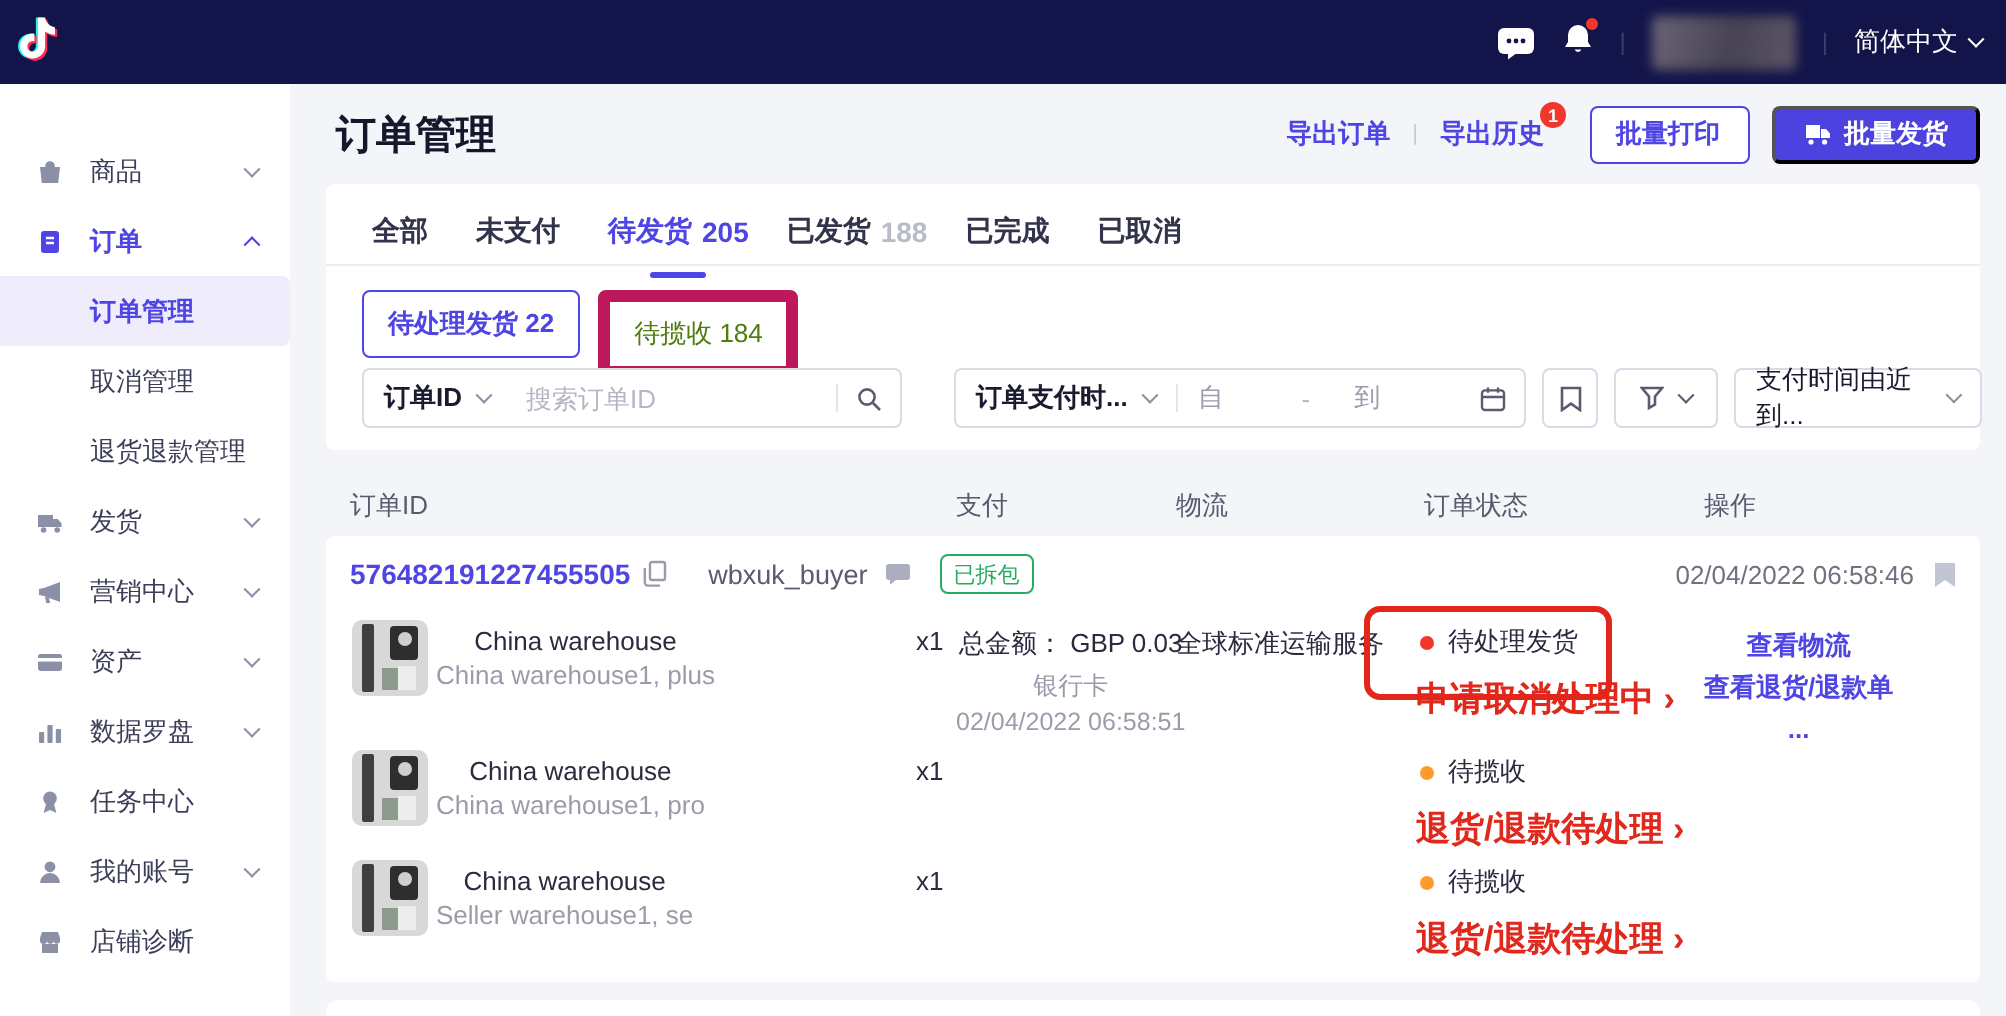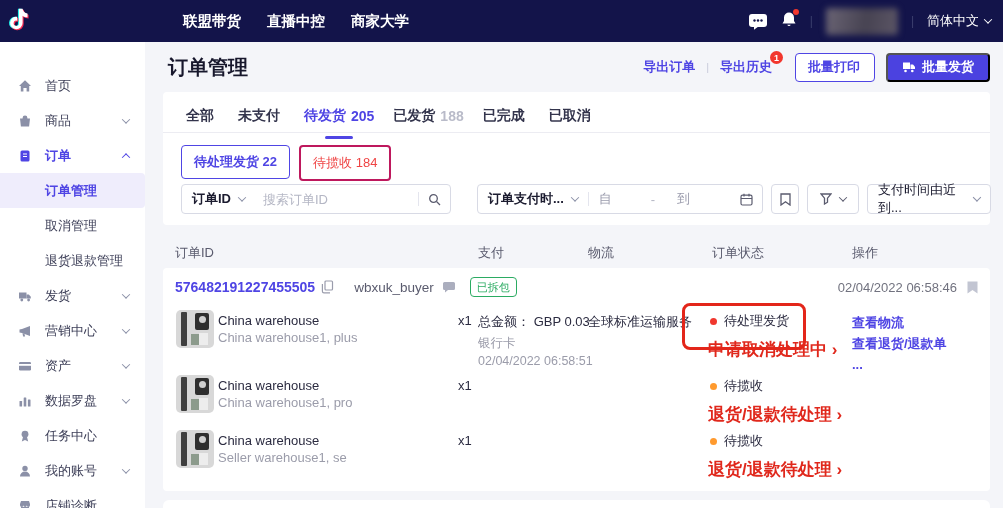--- a/index.html
+++ b/index.html
@@ -62,21 +62,21 @@
   .tab { position:relative; height:33px; display:flex; align-items:center; gap:5px; font-size:14px; font-weight:600; color:#33344C; cursor:pointer; }
   .tab .cnt { font-weight:600; }
   .tab.active { color:#4F45E4; }
   .tab.muted-count .cnt { color:#B9BBC9; }
   .tab.active::after { content:""; position:absolute; left:50%; transform:translateX(-50%); bottom:-7px; width:28px; height:3px; border-radius:2px; background:#4F45E4; }
 
   
   .pills { position:absolute; left:18px; top:53px; display:flex; gap:9px; }
   .pill { height:27px; display:flex; align-items:center; padding:16px 12px; border-radius:4px; font-size:13px; cursor:pointer; }
   .pill.on { border:1px solid #4F45E4; color:#4F45E4; font-weight:700; }
-  .pill.off { border:2px solid #be185d; color:#ef4444; }
+  .pill.off { border:6px solid #be185d; color:#4d7c0f; }
 
   
   .frow { position:absolute; left:18px; top:92px; right:17px; height:30px; }
   .fbox { position:absolute; height:30px; border:1px solid #D8DAE5; border-radius:4px; background:#fff; display:flex; align-items:center; }
   .fb1 { left:0; width:270px; }
   .fb2 { left:296px; width:286px; }
   .fb-ic { left:590px; width:28px; justify-content:center; cursor:pointer; }
   .fb-funnel { left:626px; width:52px; justify-content:center; gap:8px; cursor:pointer; color:#5A5B6E; }
   .fb-sort { left:686px; width:124px; padding:0 10px; justify-content:space-between; cursor:pointer; }
   .fsel { display:flex; align-items:center; gap:8px; padding:0 10px; color:#1B1B2F; font-weight:600; cursor:pointer; }
@@ -97,21 +97,21 @@
   .order-card { left:18px; top:226px; width:827px; height:223px; }
   .group-head { position:absolute; left:0; top:0; right:0; height:38px; display:flex; align-items:center; padding:0 12px; }
   .oid { color:#4F45E4; font-weight:700; font-size:14px; cursor:pointer; }
   .copy-ic { margin-left:6px; display:flex; cursor:pointer; }
   .buyer { margin-left:20px; color:#5A5B6E; font-size:13.5px; }
   .chat-ic { margin-left:8px; display:flex; cursor:pointer; }
   .obadge { margin-left:14px; border:1px solid #2BAB62; color:#2BAB62; font-size:11px; border-radius:4px; padding:1.5px 6px; }
   .gh-right { margin-left:auto; display:flex; align-items:center; gap:10px; }
   .otime { color:#71727F; font-size:13px; }
 
-  .prow { position:absolute; left:0; right:0; height:62px; }
+  .prow { position:absolute; left:0; right:0; height:62px;text-align:center; }
   .r1 { top:40px; } .r2 { top:105px; } .r3 { top:160px; }
   .thumb { position:absolute; left:13px; top:2px; width:38px; height:38px; background:#D8D8D8; border-radius:5px; overflow:hidden; }
   .t-bar { position:absolute; left:5px; top:2px; width:6px; height:34px; background:#3F3F3F; border-radius:1px; }
   .t-spk { position:absolute; right:5px; top:3px; width:14px; height:17px; background:#2E2E2E; border-radius:2px; }
   .t-spk::after { content:""; position:absolute; left:3.5px; top:3px; width:7px; height:7px; border-radius:50%; background:#cfcfcf; }
   .t-green { position:absolute; left:15px; bottom:3px; width:9px; height:11px; background:#8C9B8C; }
   .t-white { position:absolute; right:6px; bottom:3px; width:9px; height:12px; background:#EDEDED; }
   .pinfo { position:absolute; left:55px; top:4px; }
   .pname { font-size:13px; color:#2B2B40; line-height:17px; }
   .pvar { font-size:13px; color:#9B9CAA; line-height:17px; }
@@ -142,25 +142,20 @@
   <header class="topbar">
     <div class="logo">
       <span>
         <svg width="22" height="25" viewBox="0 0 24 28">
           <path d="M16 2c.5 3 2.5 5 5.5 5.4v4.2c-2.2 0-4-.7-5.5-1.8v8.1a7 7 0 1 1-6-6.9v4.3a3 3 0 1 0 2 2.8V2z" fill="#25F4EE" transform="translate(-1.2,0)"></path>
           <path d="M16 2c.5 3 2.5 5 5.5 5.4v4.2c-2.2 0-4-.7-5.5-1.8v8.1a7 7 0 1 1-6-6.9v4.3a3 3 0 1 0 2 2.8V2z" fill="#FE2C55" transform="translate(1.2,1.2)"></path>
           <path d="M16 2c.5 3 2.5 5 5.5 5.4v4.2c-2.2 0-4-.7-5.5-1.8v8.1a7 7 0 1 1-6-6.9v4.3a3 3 0 1 0 2 2.8V2z" fill="#fff"></path>
         </svg>
       </span>
     </div>
-    <nav class="topnav">
-      <span class="tn">联盟带货</span>
-      <span class="tn">直播中控</span>
-      <span class="tn">商家大学</span>
-    </nav>
     <div class="topbar-right">
       <span class="icon-btn-svg">
         <svg width="20" height="17" viewBox="0 0 20 17">
             <rect x="1" y="1" width="18" height="13" rx="3" fill="#fff"></rect>
             <path d="M6 13.5v3.2l4.4-3.2z" fill="#fff"></path>
             <circle cx="6.5" cy="7.5" r="1.2" fill="#13144A"></circle>
             <circle cx="10" cy="7.5" r="1.2" fill="#13144A"></circle>
             <circle cx="13.5" cy="7.5" r="1.2" fill="#13144A"></circle>
           </svg>
       </span>
@@ -175,28 +170,20 @@
       <span class="avatar-blur"></span>
       <span class="tb-sep">|</span>
       <span class="lang">
         <span>简体中文</span>
         <span class="chev"></span>
       </span>
     </div>
   </header>
 
   <aside class="sidebar">
-    <div class="side-item">
-      <span class="s-ico">
-          <svg width="14" height="14" viewBox="0 0 14 14">
-            <path d="M7 1.2 13 7h-1.8v5.5H8.6V9H5.4v3.5H2.8V7H1z"></path>
-          </svg>
-        </span>
-      <span class="s-label">首页</span>
-    </div>
     <div class="side-item">
       <span class="s-ico">
           <svg width="14" height="14" viewBox="0 0 14 14">
             <path d="M4.6 4.5V4a2.4 2.4 0 0 1 4.8 0v.5H12l-.9 8H2.9L2 4.5z"></path>
           </svg>
         </span>
       <span class="s-label">商品</span>
       <span class="s-chev chev"></span>
     </div>
     <div class="side-item active-parent">

